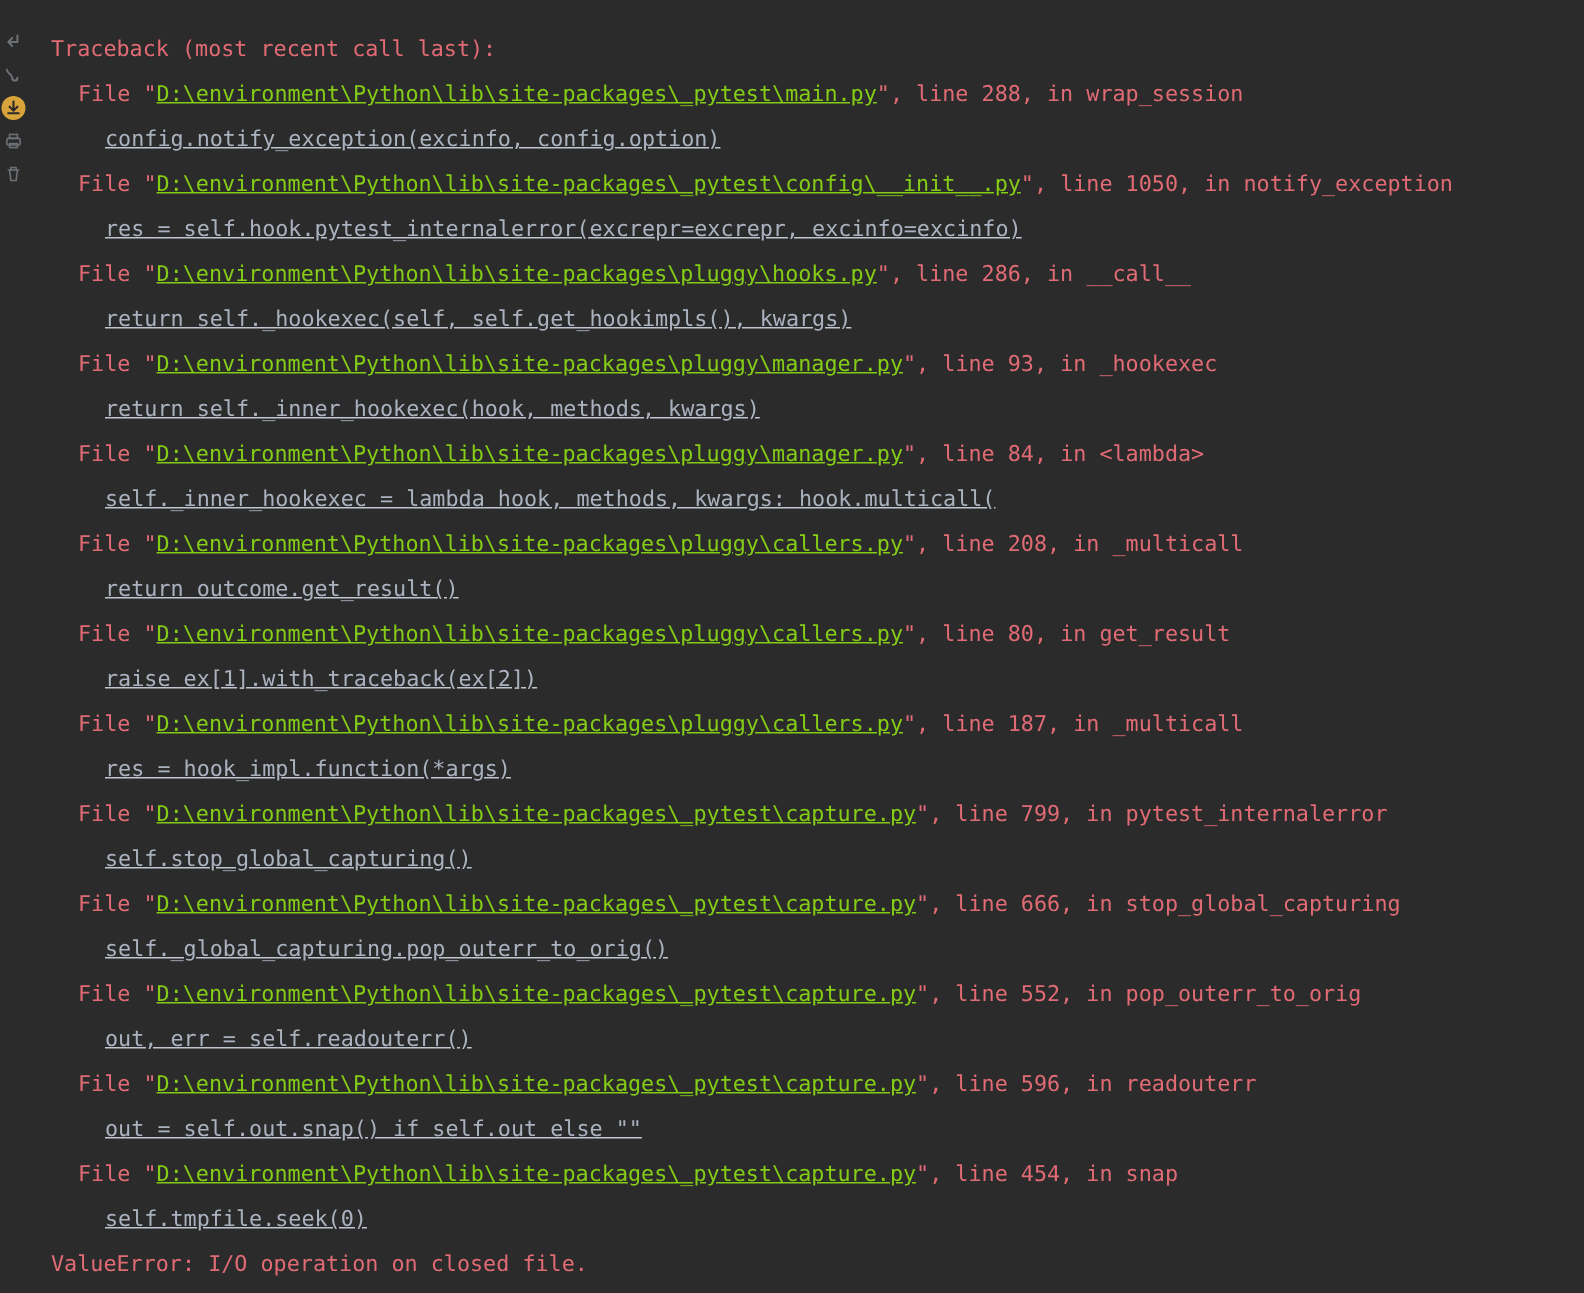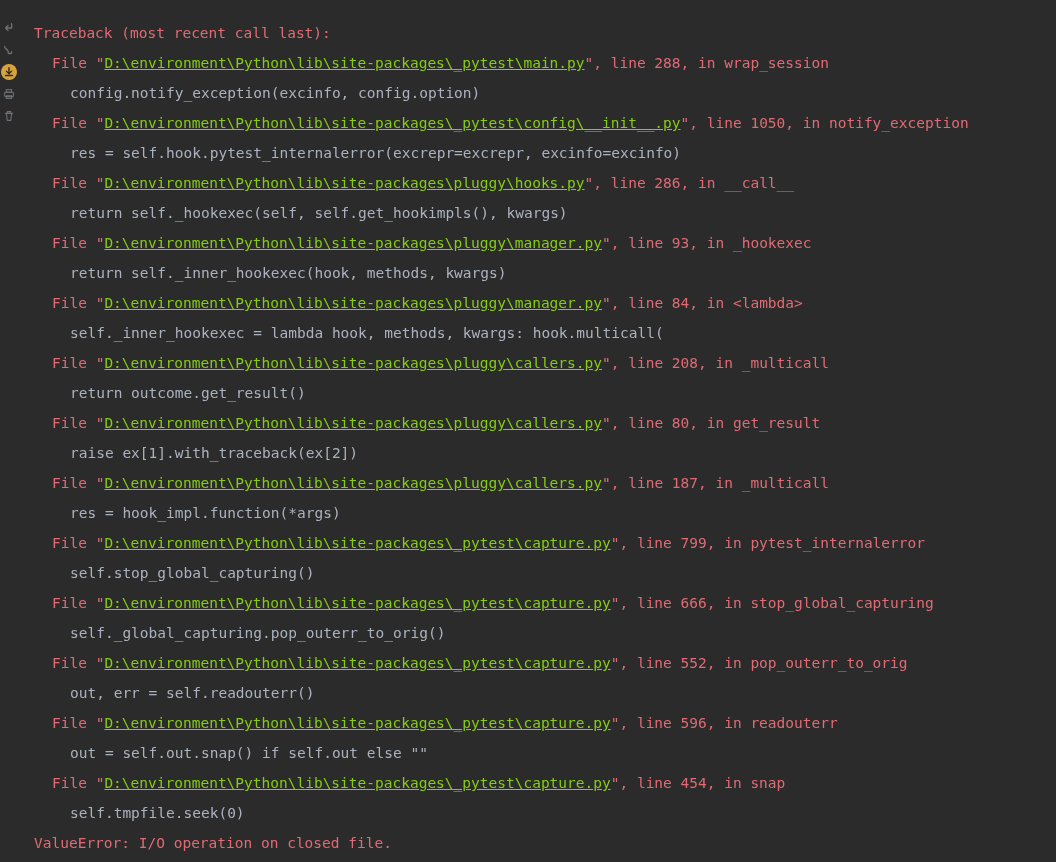--- a/index.html
+++ b/index.html
@@ -44,21 +44,21 @@
     white-space: pre;
     color: #c0c6d0;
   }
 
   
   .err      { color: #e06b74; }   
   .err-link { color: #84cc16; text-decoration: underline; cursor: pointer; }
   .code     { color: #abb2bf; }   
 
   .file-line  { padding-left: 18px; }  
-  .code-line  { padding-left: 36px; }  
+  .code-line  { padding-left: 36px; text-decoration: underline; }  
 </style>
 </head>
 <body>
 
 <div class="gutter">
   <div class="gutter-icon">
     <svg viewBox="0 0 16 16">
         <path d="M11 3v5H4M4 8l3-3M4 8l3 3" stroke="#6e7277" stroke-width="1.5" fill="none" stroke-linecap="round" stroke-linejoin="round"></path>
       </svg>
   </div>

